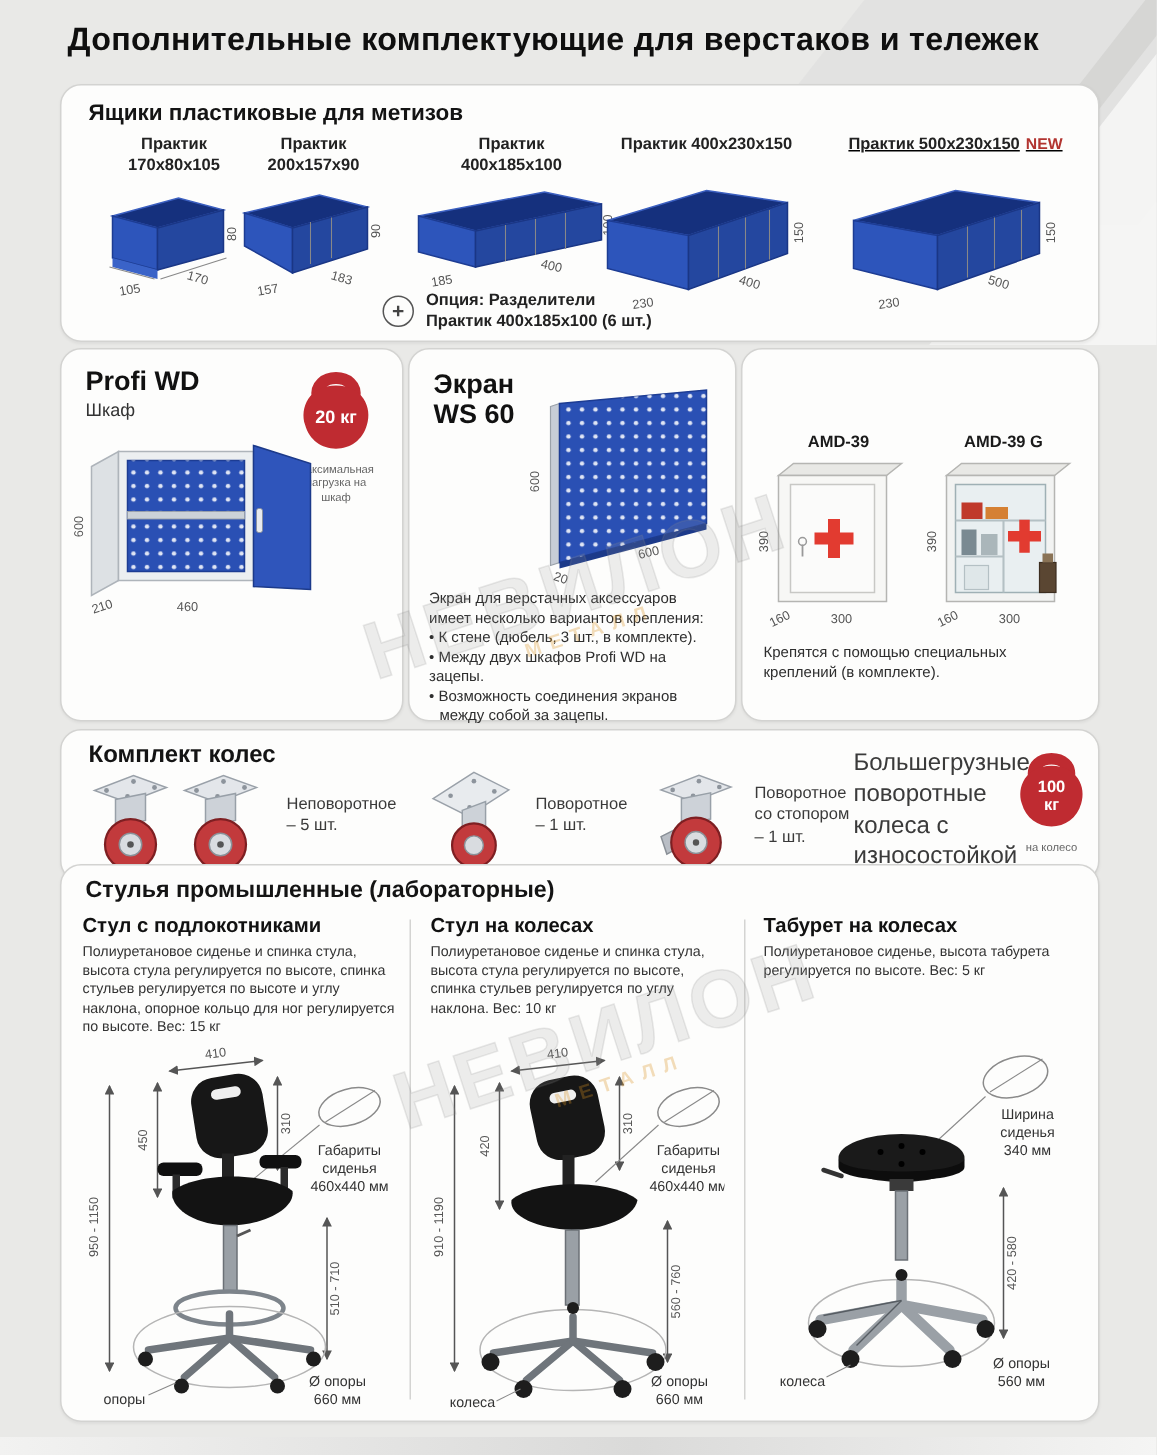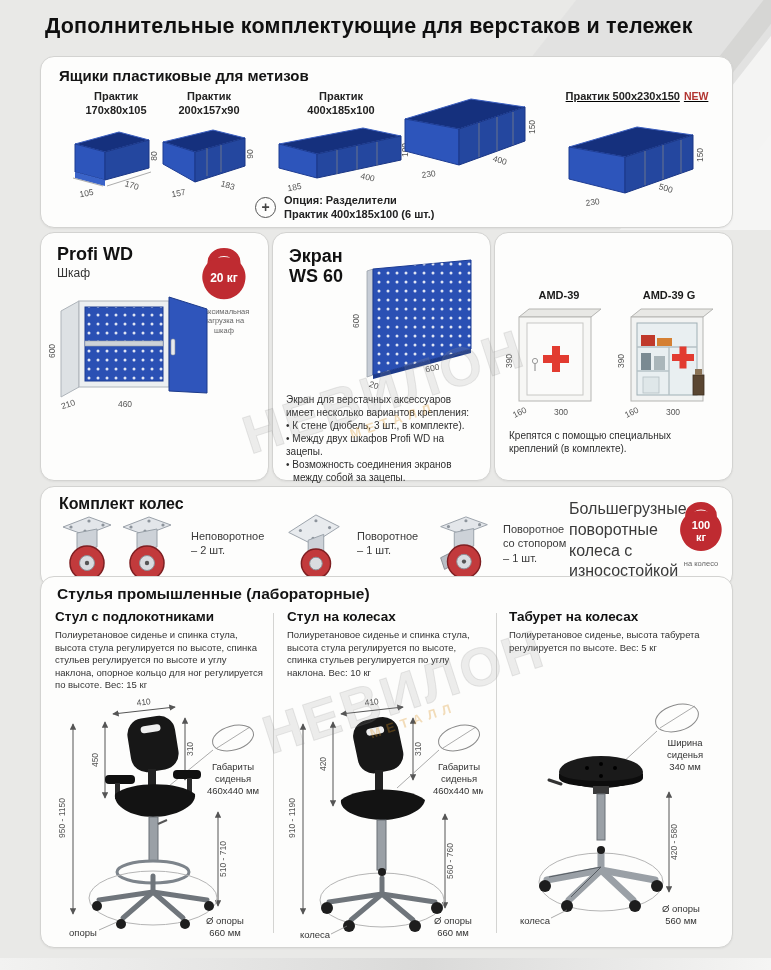--- a/index.html
+++ b/index.html
@@ -169,20 +169,23 @@
       <line class="thin" x1="66" y1="32" x2="66" y2="56"></line>
         <line class="thin" x1="86" y1="28" x2="86" y2="52"></line>
         <line class="thin" x1="106" y1="24" x2="106" y2="48"></line>
       <text class="dim" x="24" y="72" text-anchor="middle" transform="rotate(-10 24 72)">185</text>
       <text class="dim" x="96" y="62" text-anchor="middle" transform="rotate(13 96 62)">400</text>
       <text class="dim" x="137" y="32" text-anchor="middle" transform="rotate(-90 137 32)">100</text>
     </svg>
   </div>
 
   <div class="bin-col" style="left:352px;top:32px;width:156px;">
+    <div class="bin-name">
+      <span>Практик 400x230x150</span>
+    </div>
     <svg width="156" height="100" viewBox="0 0 156 100">
       <polygon points="12,30 78,10 132,18 66,40" fill="#15307d" stroke="#3b5fc0" stroke-width="1"></polygon>
       <polygon points="12,30 66,40 66,76 12,62" fill="#2d55bb" stroke="#1d3c93" stroke-width="1"></polygon>
       <polygon points="66,40 132,18 132,52 66,76" fill="#24479f" stroke="#1a3685" stroke-width="1"></polygon>
       <line class="thin" x1="86" y1="34" x2="86" y2="68"></line>
         <line class="thin" x1="104" y1="28" x2="104" y2="62"></line>
         <line class="thin" x1="120" y1="23" x2="120" y2="56"></line>
       <text class="dim" x="36" y="88" text-anchor="middle" transform="rotate(-8 36 88)">230</text>
       <text class="dim" x="106" y="74" text-anchor="middle" transform="rotate(16 106 74)">400</text>
       <text class="dim" x="142" y="38" text-anchor="middle" transform="rotate(-90 142 38)">150</text>
@@ -320,21 +323,21 @@
 
 <div class="card" style="left:40px;top:486px;width:691px;height:100px;">
   <div class="sec-title" style="left:18px;top:8px;font-size:16px;">Комплект колес</div>
 
   <svg style="position:absolute;left:18px;top:26px;" width="122" height="70" viewBox="0 0 122 70">
     <use href="#sym-caster" x="0" y="0" width="56" height="72"></use>
     <use href="#sym-caster" x="60" y="0" width="56" height="72"></use>
   </svg>
   <div class="wheel-label" style="left:150px;top:42px;">
     <span>Неповоротное</span><br>
-    <span>– 2 шт.</span>
+    <span>– 5 шт.</span>
   </div>
 
   <svg style="position:absolute;left:242px;top:26px;" width="62" height="70" viewBox="0 0 56 72">
     <use href="#sym-caster-top" x="0" y="0" width="56" height="72"></use>
   </svg>
   <div class="wheel-label" style="left:316px;top:42px;">
     <span>Поворотное</span><br>
     <span>– 1 шт.</span>
   </div>
 

